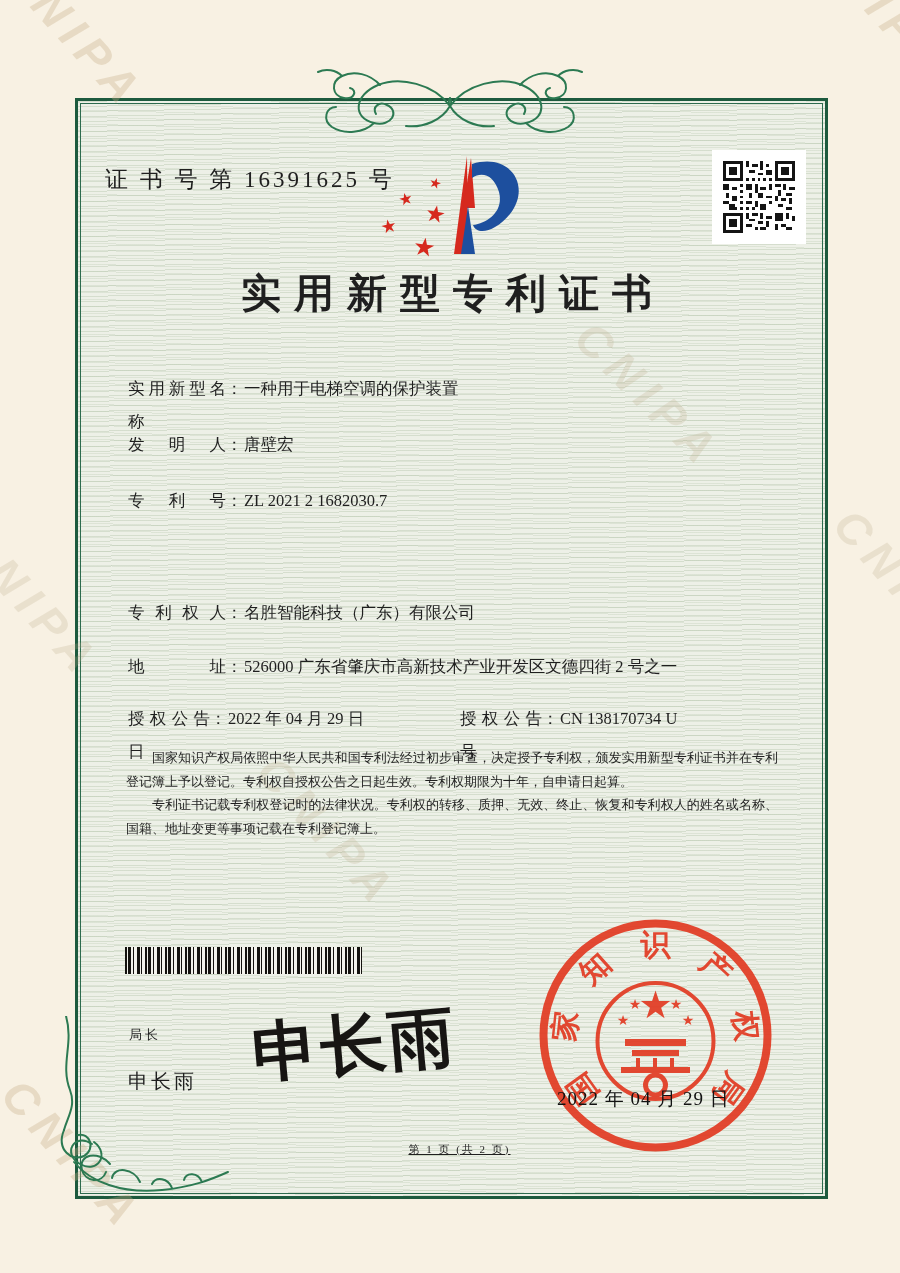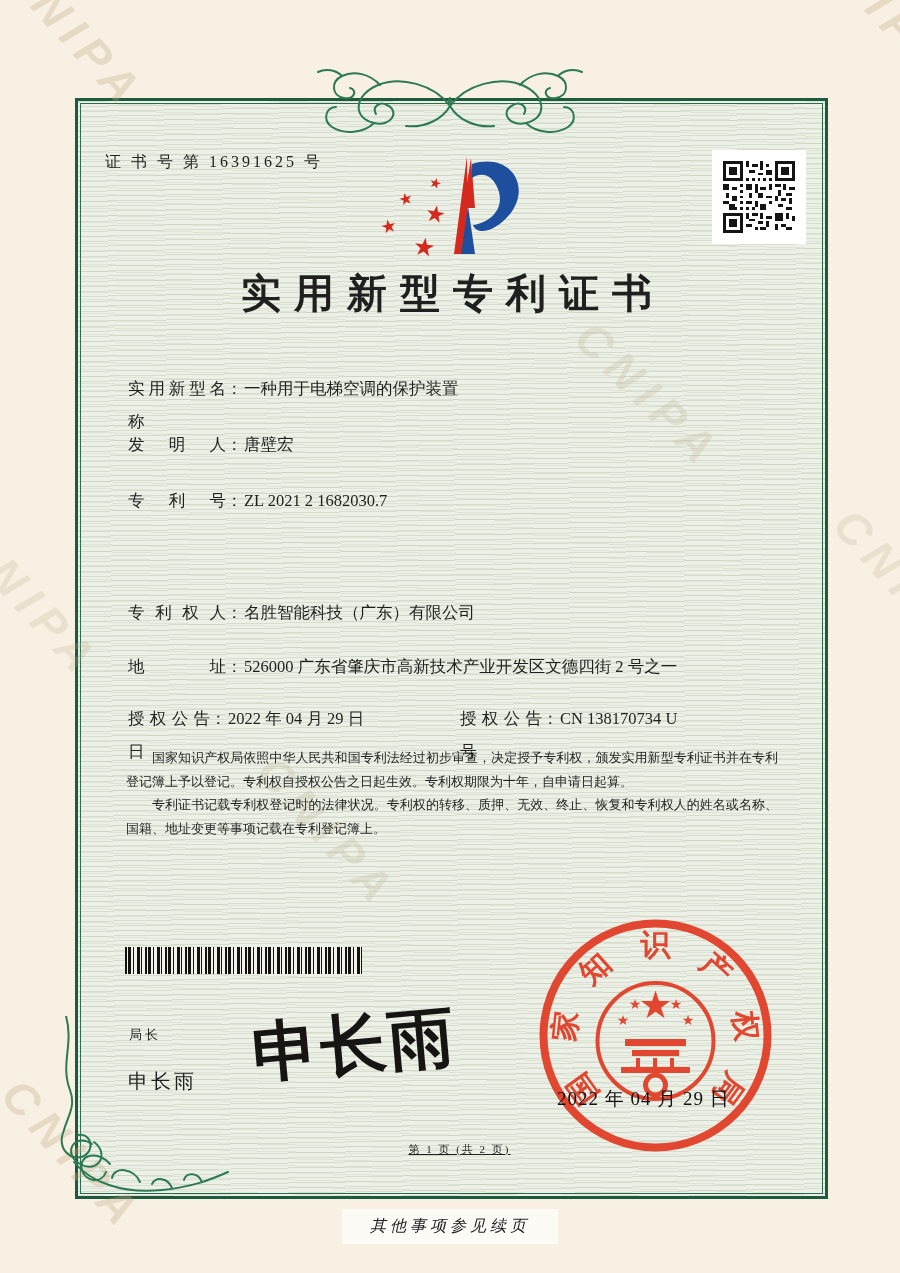--- a/index.html
+++ b/index.html
@@ -13,21 +13,21 @@
   
   .frame{position:absolute;left:75px;top:98px;width:747px;height:1095px;z-index:0;
          border:3px solid #1d5a3e;
          background:
            repeating-linear-gradient(179deg, rgba(174,192,164,.38) 0 1px, rgba(0,0,0,0) 1px 5px),
            repeating-linear-gradient(181.5deg, rgba(174,192,164,.26) 0 1px, rgba(0,0,0,0) 1px 7px),
            #edf0e7;}
   .frame-inner{position:absolute;inset:2px;border:1px solid #2d6b4e;}
   .content{position:absolute;inset:0;z-index:2;}
   
-  .cert-no{position:absolute;left:105px;top:152px;font-size:16px;letter-spacing:3px;}
+  .cert-no{position:absolute;left:105px;top:164px;font-size:23px;letter-spacing:3px;}
   .qr-box{position:absolute;left:712px;top:150px;width:94px;height:94px;background:#fff;}
   .qr-box svg{position:absolute;left:11px;top:11px;}
   .logo{position:absolute;left:378px;top:150px;}
   .title{position:absolute;left:0;top:266px;width:900px;text-align:center;
          font-size:40px;font-weight:600;letter-spacing:13px;padding-left:6px;box-sizing:border-box;}
   
   .frow{position:absolute;left:128px;width:660px;font-size:16.5px;line-height:33px;}
   .flabel{display:inline-block;width:98px;text-align:justify;text-align-last:justify;vertical-align:top;}
   .fcolon{display:inline-block;width:18px;vertical-align:top;}
   .fvalue{display:inline-block;vertical-align:top;max-width:540px;}
@@ -266,16 +266,15 @@
         <rect x="103" y="145" width="4" height="9"></rect>
         <rect x="120" y="145" width="4" height="9"></rect>
         <rect x="137" y="145" width="4" height="9"></rect>
         <rect x="88" y="154" width="69" height="6"></rect>
         <circle cx="122.5" cy="172" r="10" fill="none" stroke="#e23a22" stroke-width="5"></circle>
       </g>
     </svg>
     <div class="seal-date">2022 年 04 月 29 日</div>
 
     <div class="page-footer">第 1 页 (共 2 页)</div>
-    <div class="note-box">其他事项参见续页</div>
 
   </div>
 </div>
 
 </body></html>

